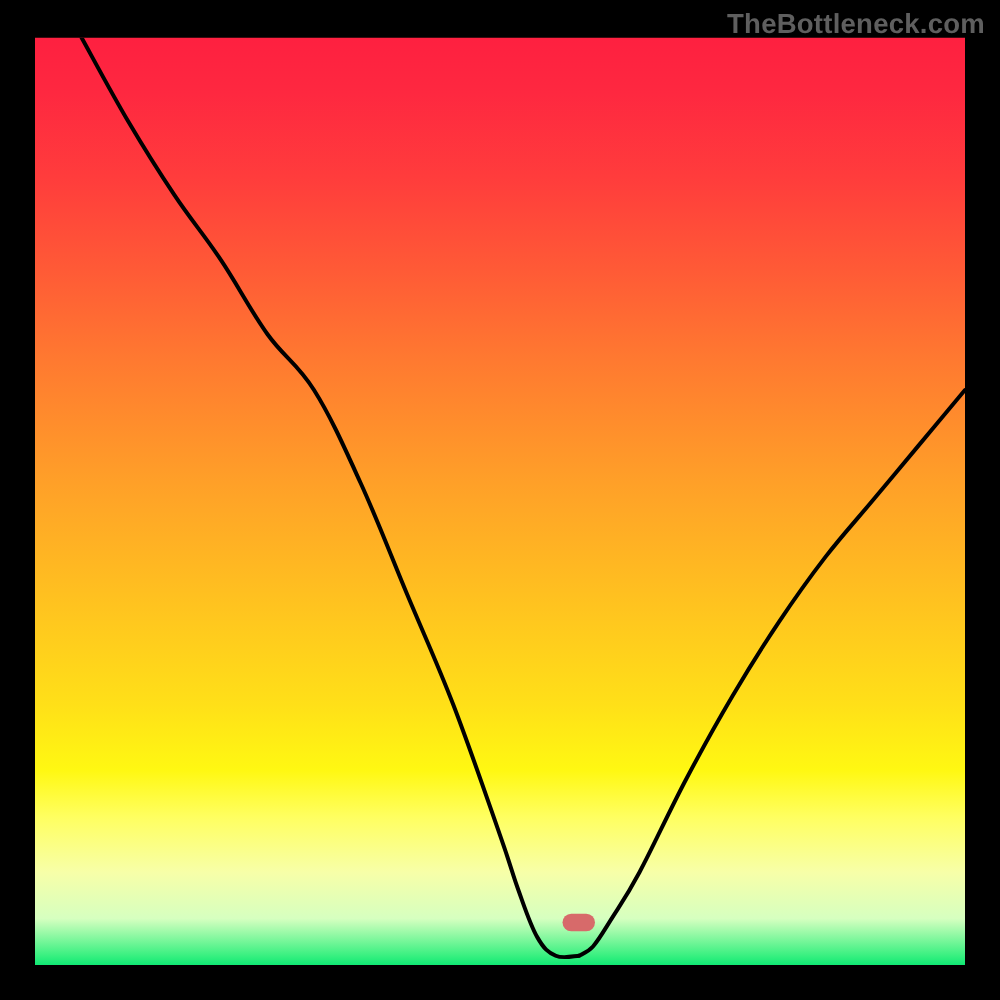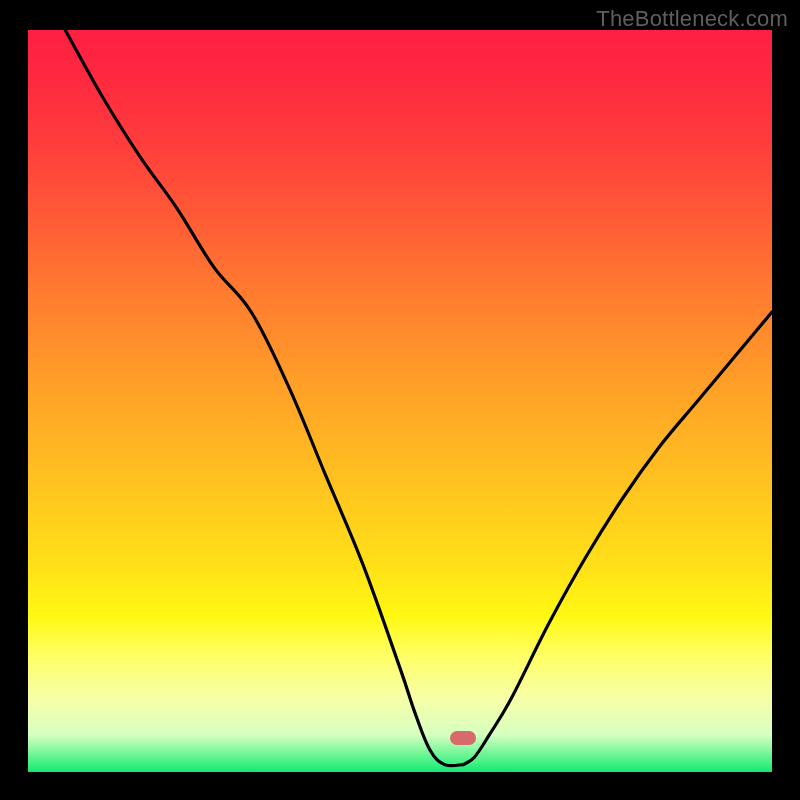--- a/index.html
+++ b/index.html
@@ -16,21 +16,21 @@
     width: 800px;
     height: 800px;
     background: #000;
   }
   .watermark {
     position: absolute;
     top: 6px;
     right: 12px;
     color: #5f5f5f;
     font-size: 22px;
-    font-weight: 400;
+    font-weight: 700;
     letter-spacing: 0.2px;
     user-select: none;
   }
   .plot {
     position: absolute;
     left: 28px;
     top: 30px;
     width: 744px;
     height: 742px;
     overflow: hidden;

